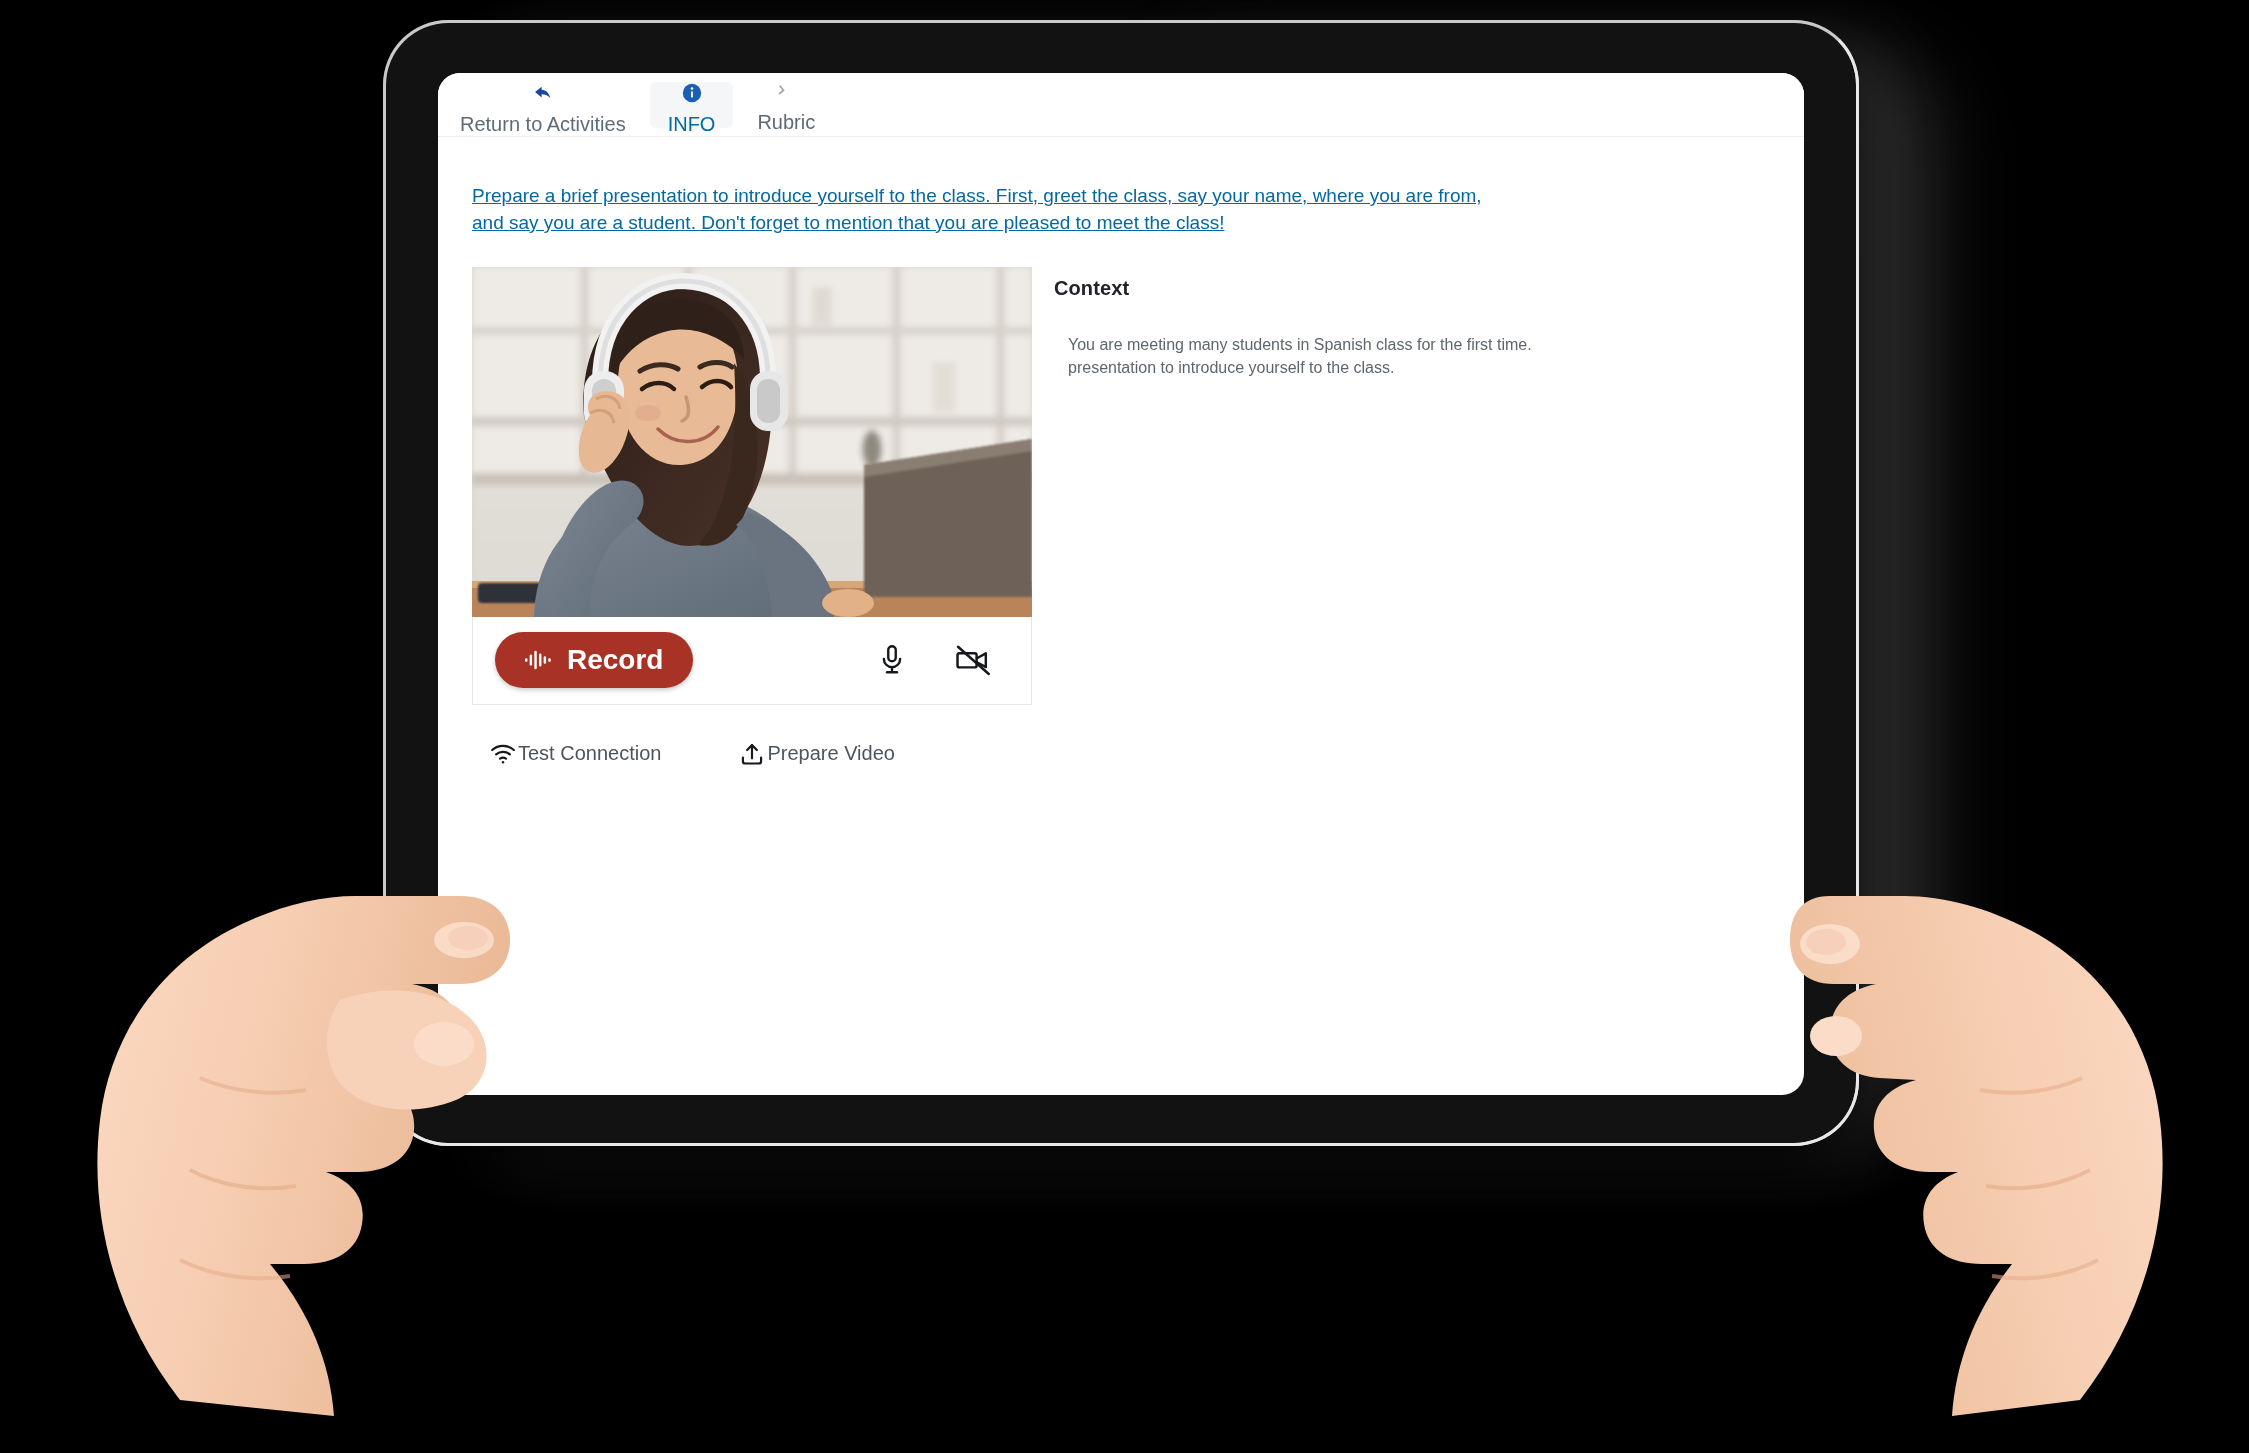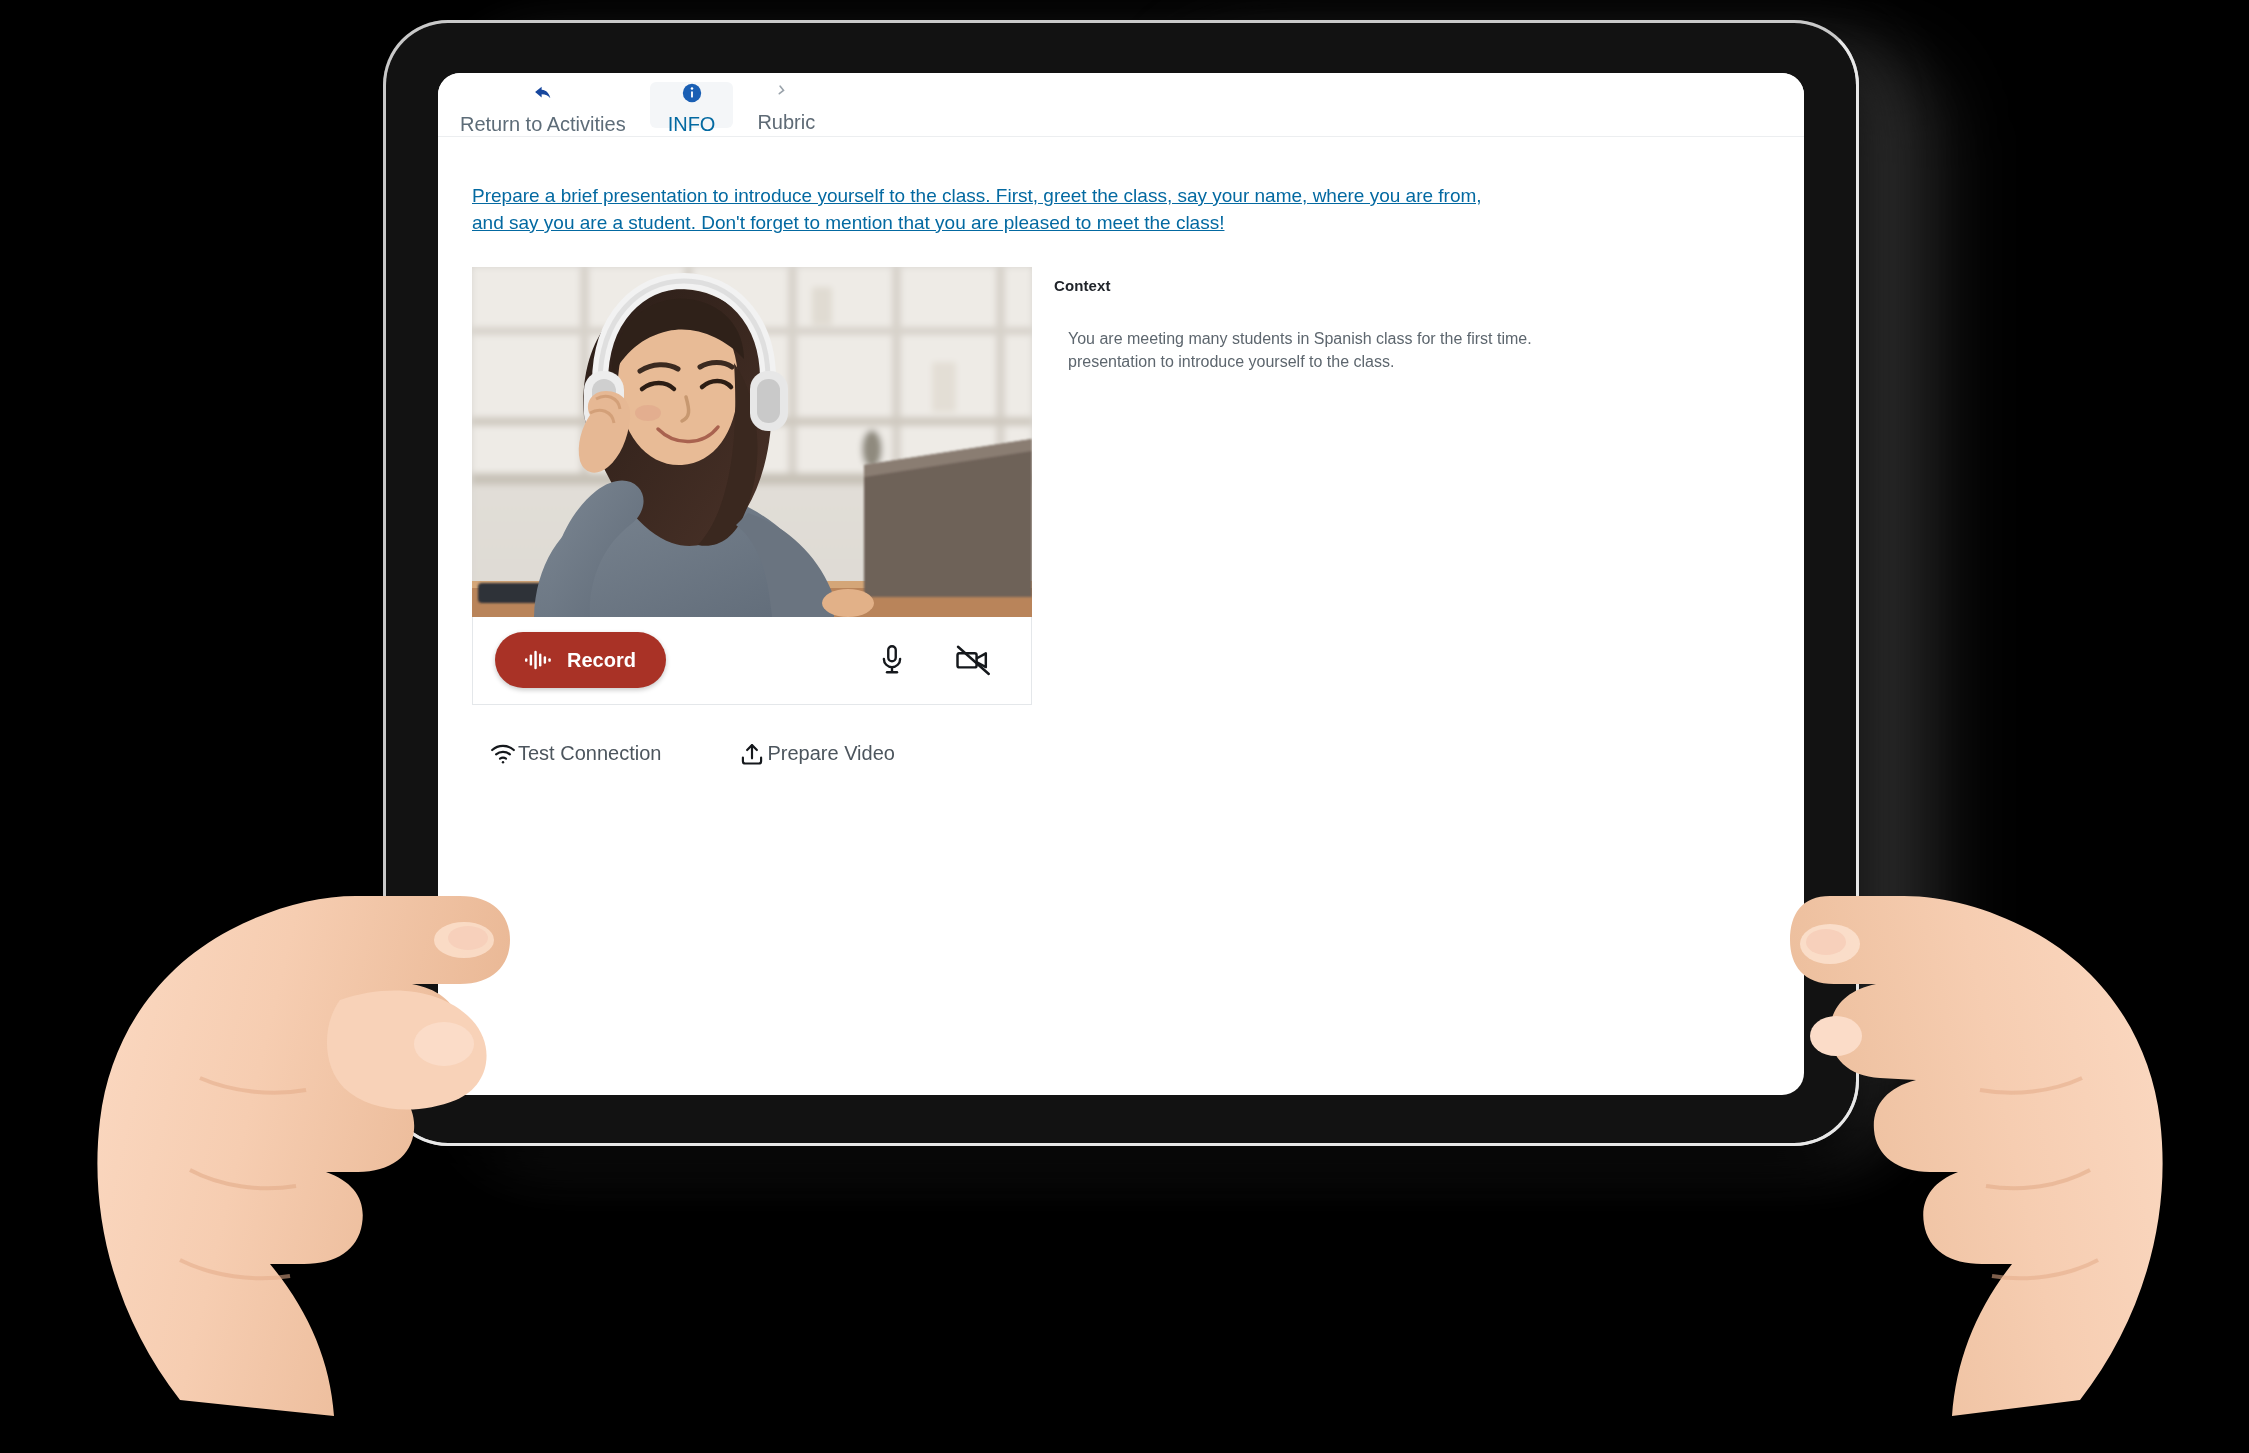--- a/index.html
+++ b/index.html
@@ -180,21 +180,21 @@
   .record-btn {
     display: flex;
     align-items: center;
     gap: 14px;
     height: 56px;
     padding: 12px 30px;
     border: none;
     border-radius: 30px;
     background: #a93226;
     color: #ffffff;
-    font-size: 20px;
+    font-size: 28px;
     font-weight: 600;
     font-family: "Liberation Sans", sans-serif;
     cursor: pointer;
     box-shadow: 0 2px 5px rgba(0,0,0,.22);
   }
   .av-icons { display: flex; align-items: center; gap: 40px; }
   .av-btn {
     background: none;
     border: none;
     padding: 4px;
@@ -218,21 +218,21 @@
     border: none;
     padding: 0;
     font-size: 20px;
     color: #4c555d;
     font-family: "Liberation Sans", sans-serif;
     cursor: pointer;
   }
 
   
   .context-title {
-    font-size: 15px;
+    font-size: 20px;
     font-weight: 700;
     color: #20242a;
     letter-spacing: .1px;
   }
   .context-body {
     margin-top: 33px;
     font-size: 16px;
     line-height: 1.45;
     color: #5d666e;
     padding-left: 14px;

